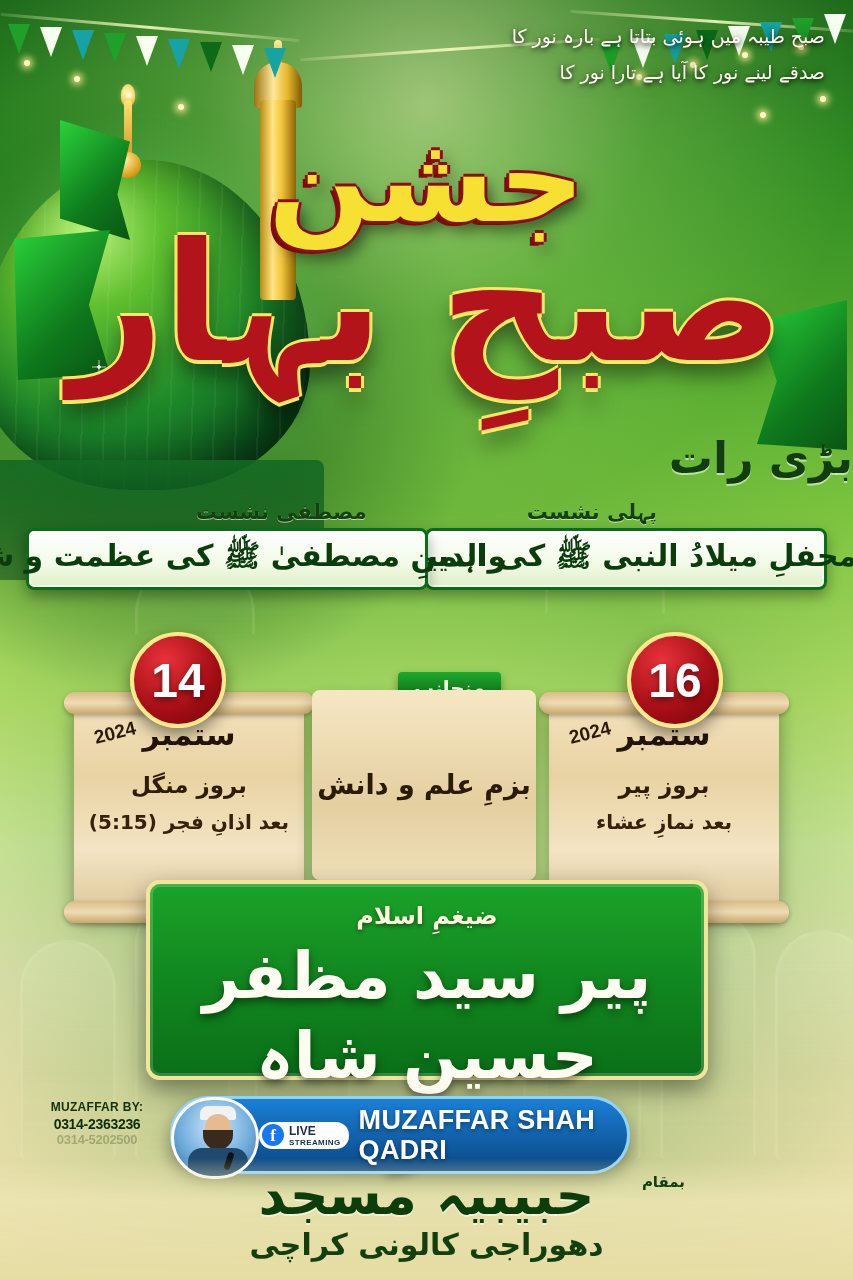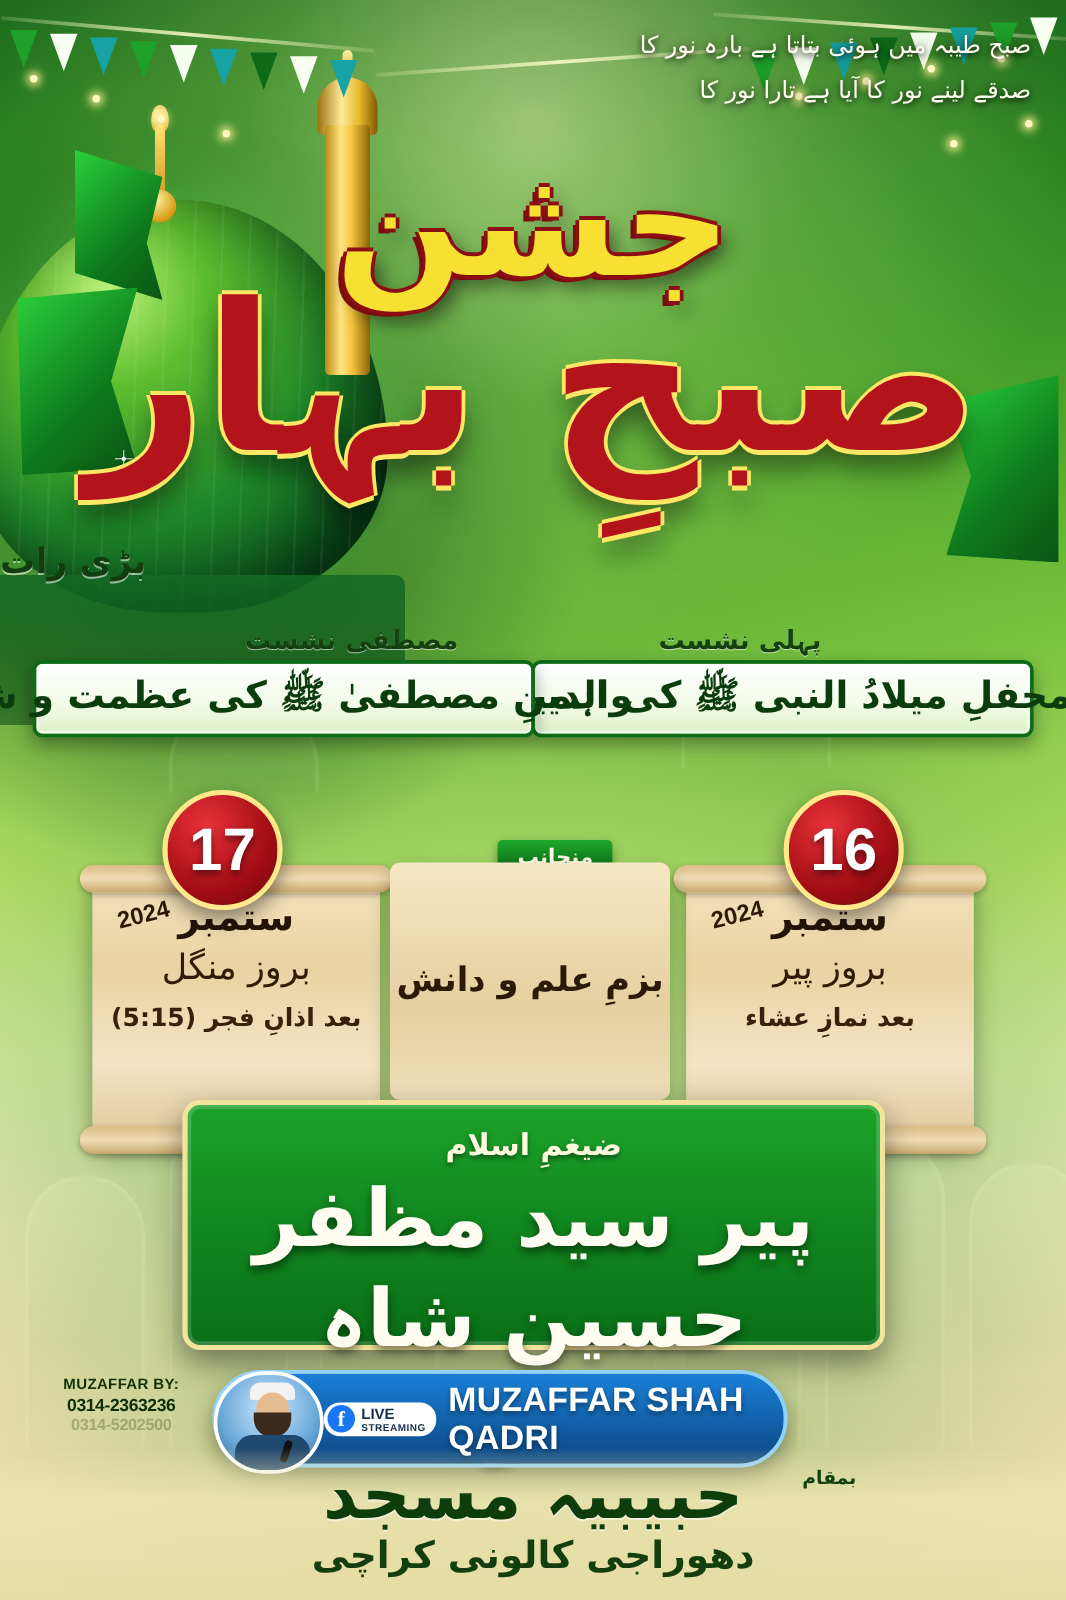--- a/index.html
+++ b/index.html
@@ -152,23 +152,23 @@
     font-weight: bold;
     color: #b3131a;
     line-height: 1;
     letter-spacing: -8px;
     text-shadow:
       -3px 0 0 #ffe766, 3px 0 0 #ffe766, 0 -3px 0 #ffe766, 0 4px 0 #ffe766,
       0 14px 22px rgba(0,0,0,0.5);
   }
   #badi-raat {
     position: absolute; left: 0; right: 0; top: 432px;
-    text-align: left; direction: rtl;
-    font-family: "DejaVu Sans", sans-serif;
-    font-size: 28px; font-weight: bold;
+    text-align: right; direction: rtl;
+    font-family: "DejaVu Sans", sans-serif;
+    font-size: 44px; font-weight: bold;
     color: #123d0e;
     text-shadow: 0 2px 0 rgba(255,255,255,0.55);
   }
 
   
   .sess-label {
     position: absolute;
     direction: rtl;
     font-family: "DejaVu Sans", sans-serif;
     font-size: 21px; font-weight: bold;
@@ -215,23 +215,23 @@
     direction: rtl; text-align: center;
     color: #2a1a07;
   }
   .scroll-inner .month {
     font-family: "DejaVu Sans", sans-serif;
     font-size: 30px; font-weight: bold;
     color: #231405;
     line-height: 1.1;
   }
   .scroll-inner .day {
-    margin-top: 6px;
-    font-family: "DejaVu Sans", sans-serif;
-    font-size: 28px; font-weight: normal;
+    margin-top: 21px;
+    font-family: "DejaVu Sans", sans-serif;
+    font-size: 23px; font-weight: bold;
     color: #2e1c06;
   }
   .scroll-inner .time {
     margin-top: 12px;
     font-family: "DejaVu Sans", sans-serif;
     font-size: 20px; font-weight: bold;
     color: #37210a;
   }
   .scroll-inner .year {
     position: absolute; left: 8px; top: 4px;
@@ -269,21 +269,21 @@
     line-height: 1.5;
     text-align: center;
   }
   #bazm-ribbon {
     position: absolute; left: 398px; top: 672px;
     padding: 4px 16px;
     background: linear-gradient(180deg,#1ea92b,#0a6215);
     color: #fffbe8;
     border-radius: 4px;
     font-family: "DejaVu Sans", sans-serif;
-    font-size: 17px; font-weight: bold;
+    font-size: 20px; font-weight: bold;
     direction: rtl;
     box-shadow: 0 4px 9px rgba(0,0,0,0.35);
   }
 
   
   #speaker-panel {
     position: absolute; left: 146px; top: 880px;
     width: 562px; height: 200px;
     border-radius: 14px;
     background: linear-gradient(180deg,#1ba32a 0%, #128a20 45%, #0a6f18 100%);
@@ -543,21 +543,21 @@
   <div class="date-badge" style="right:130px; top:632px;">16</div>
 
   <div class="scroll-card" style="left:74px; top:700px;">
     <div class="scroll-inner">
       <div class="year">2024</div>
       <div class="month">ستمبر</div>
       <div class="day">بروز منگل</div>
       <div class="time">بعد اذانِ فجر (5:15)</div>
     </div>
   </div>
-  <div class="date-badge" style="left:130px; top:632px;">17</div>
+  <div class="date-badge" style="left:130px; top:632px;">14</div>
 
   <div id="bazm-ribbon">منجانب</div>
   <div id="khususi">خصوصی خطاب</div>
 
   <div id="bazm">
     <div class="txt">بزمِ علم و دانش</div>
   </div>
   <div id="speaker-panel">
     <div class="title-small">ضیغمِ اسلام</div>
     <div class="name">پیر سید مظفر حسین شاہ قادری</div>

